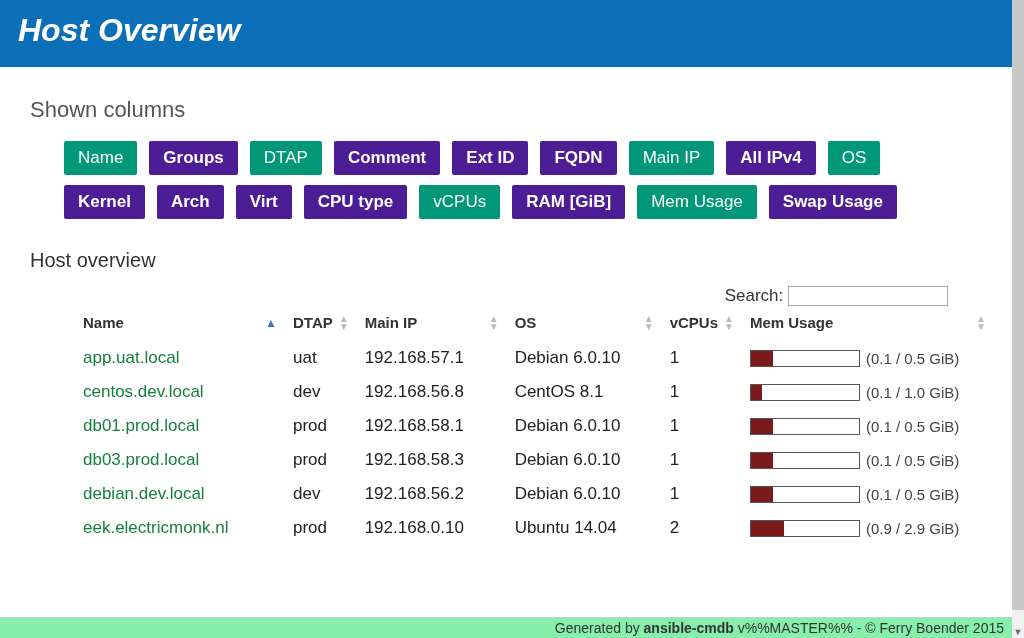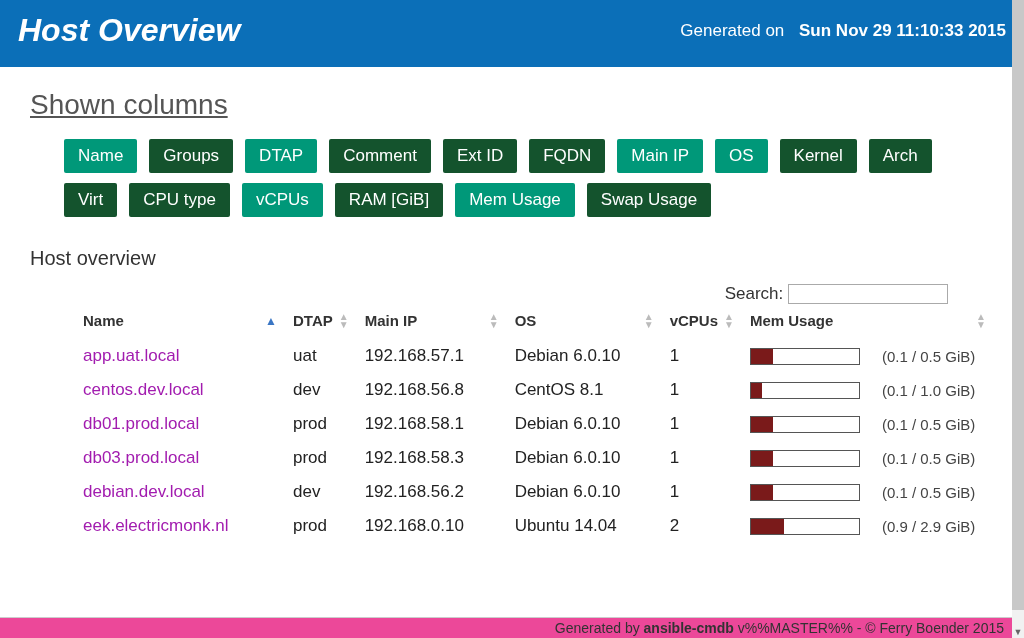--- a/index.html
+++ b/index.html
@@ -14,46 +14,45 @@
     justify-content: space-between;
     align-items: center;
   }
   .header h1 { margin: 0; font-size: 32px; font-weight: 700; font-style: italic; }
   .header .gen { font-size: 17px; }
   .header .gen .date { font-weight: 700; margin-left: 10px; }
 
   .content { padding: 22px 30px 10px 30px; }
 
   .section-title {
-    font-size: 28px;
+    font-size: 22px;
     color: #555;
-    margin: 0 0 18px 0;
+    margin: 8px 0 18px 0;
     font-weight: 400;
-    text-decoration: underline;
   }
 
   .column-toggles {
     margin-left: 34px;
     display: flex;
     flex-wrap: wrap;
     gap: 10px 12px;
     margin-bottom: 30px;
     max-width: 870px;
   }
   .toggle {
     display: inline-block;
     padding: 7px 14px;
     font-size: 17px;
     color: #fff;
     border-radius: 2px;
     cursor: pointer;
     user-select: none;
   }
   .toggle.active { background: #009879; }
-  .toggle.inactive { background: #14532d; }
+  .toggle.inactive { background: #4c1d95; font-weight: bold; }
 
   .table-wrap { margin-left: 0; }
   .ov-title { font-size: 20px; color: #333; margin: 0 0 6px 0; font-weight: 400; }
 
   .search-row {
     text-align: right;
     font-size: 17px;
     color: #333;
     margin-bottom: 2px;
     padding-right: 46px;
@@ -81,23 +80,23 @@
   .sort-icon { color: #bbb; font-size: 10px; line-height: 8px; margin-left: 6px; display:inline-flex; flex-direction: column; }
   .sort-icon span { display:block; }
   .sort-asc { color: #3a76c4; font-size: 12px; }
 
   tbody td {
     padding: 7px 8px;
     font-size: 17px;
     color: #222;
     white-space: nowrap;
   }
-  tbody td.name a { color: #a21caf; text-decoration: none; }
-
-  .mem-cell { display: flex; align-items: center; gap: 22px; }
+  tbody td.name a { color: #15803d; text-decoration: none; }
+
+  .mem-cell { display: flex; align-items: center; gap: 6px; }
   .bar {
     width: 110px;
     height: 17px;
     border: 1px solid #555;
     background: #fff;
     position: relative;
   }
   .bar-fill {
     height: 100%;
     background: #7a1a1a;
@@ -111,21 +110,21 @@
   col.c-vcpu { width: 75px; }
   col.c-mem  { width: auto; }
 
   .padcol { width: 45px; }
 
   .footer {
     position: absolute;
     bottom: 0;
     left: 0;
     right: 12px;
-    background: #ec4899;
+    background: #86efac;
     border-top: 1px solid #ccc;
     font-size: 14px;
     color: #333;
     text-align: right;
     padding: 2px 8px;
   }
   .footer b { font-weight: 700; }
 
   .scrollbar {
     position: absolute;
@@ -146,38 +145,35 @@
     bottom: 0; left: 0; width: 12px; height: 12px;
     display:flex; align-items:center; justify-content:center;
     color:#666; font-size:9px;
   }
 </style>
 </head>
 <body>
 
 <div class="header">
   <h1>Host Overview</h1>
-  <div class="gen">
-    <span>Generated on</span>
-    <span class="date">Sun Nov 29 11:10:33 2015</span>
-  </div>
 </div>
 
 <div class="content">
 
   <div class="section-title">Shown columns</div>
 
   <div class="column-toggles" id="toggles">
       <div class="toggle active">Name</div>
       <div class="toggle inactive">Groups</div>
       <div class="toggle active">DTAP</div>
       <div class="toggle inactive">Comment</div>
       <div class="toggle inactive">Ext ID</div>
       <div class="toggle inactive">FQDN</div>
       <div class="toggle active">Main IP</div>
+      <div class="toggle inactive">All IPv4</div>
       <div class="toggle active">OS</div>
       <div class="toggle inactive">Kernel</div>
       <div class="toggle inactive">Arch</div>
       <div class="toggle inactive">Virt</div>
       <div class="toggle inactive">CPU type</div>
       <div class="toggle active">vCPUs</div>
       <div class="toggle inactive">RAM [GiB]</div>
       <div class="toggle active">Mem Usage</div>
       <div class="toggle inactive">Swap Usage</div>
     </div>

